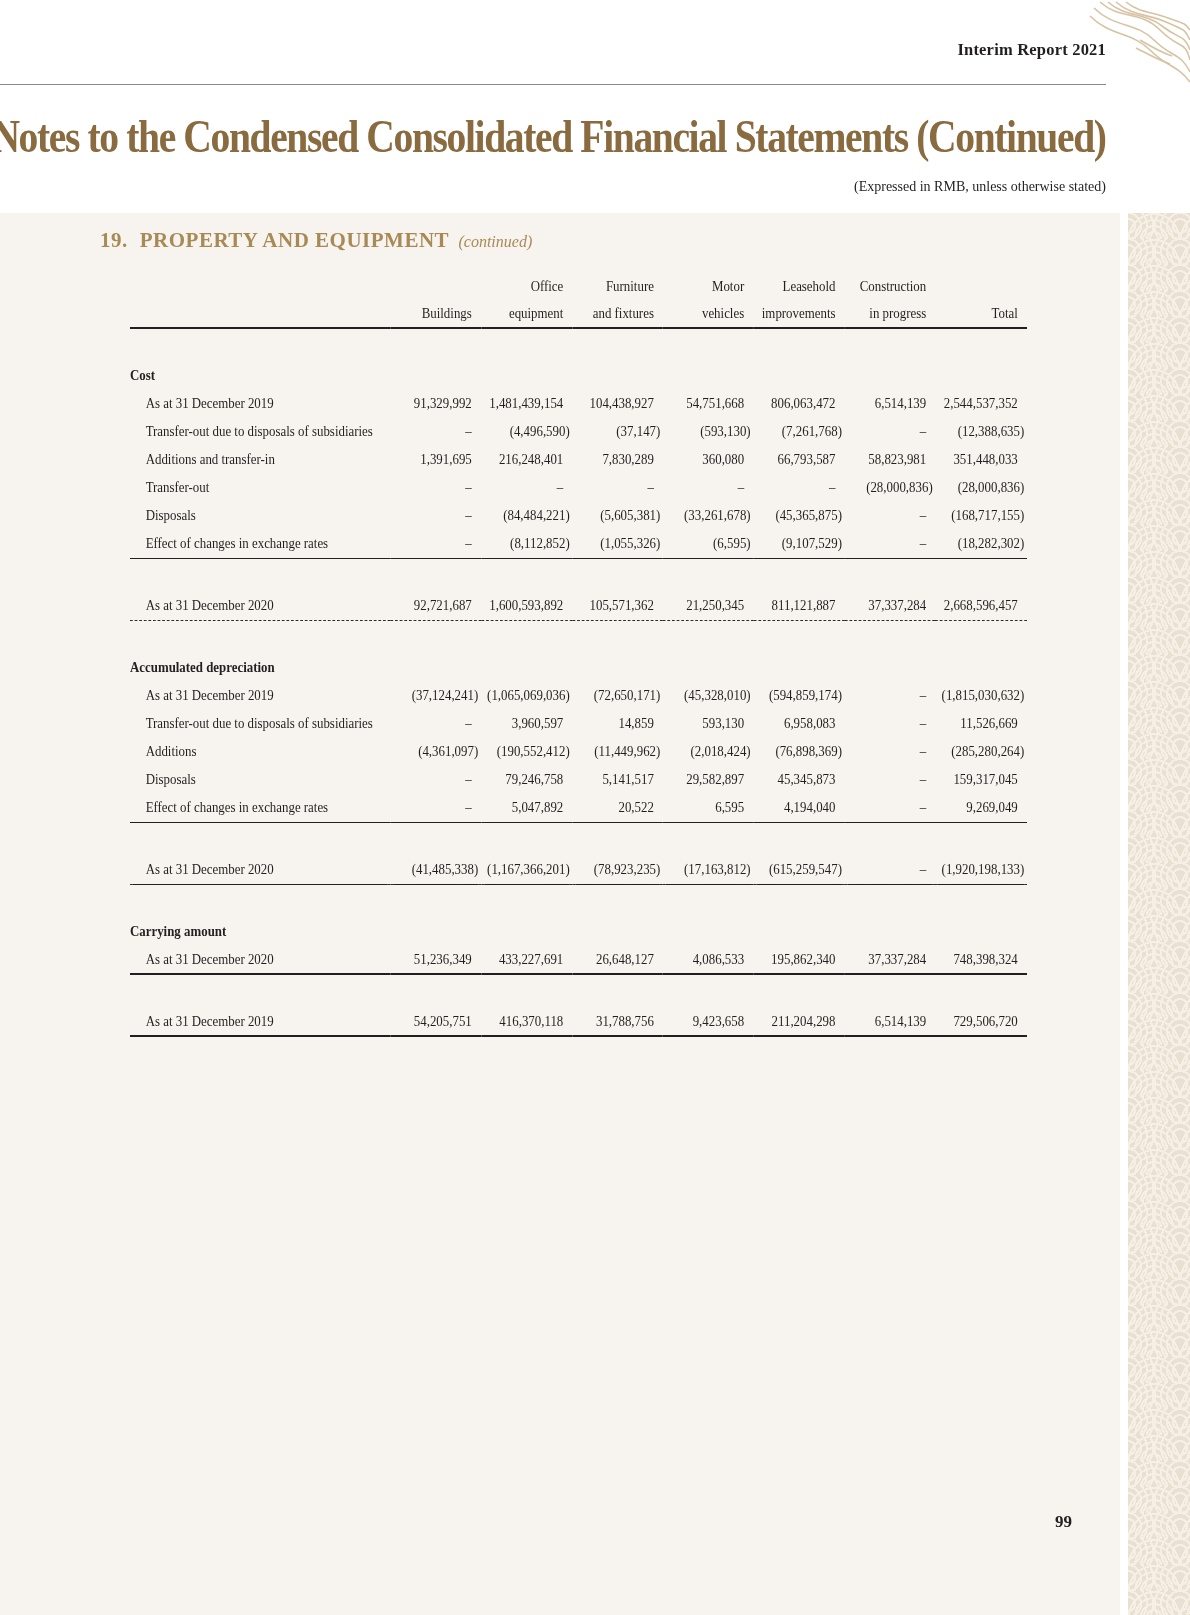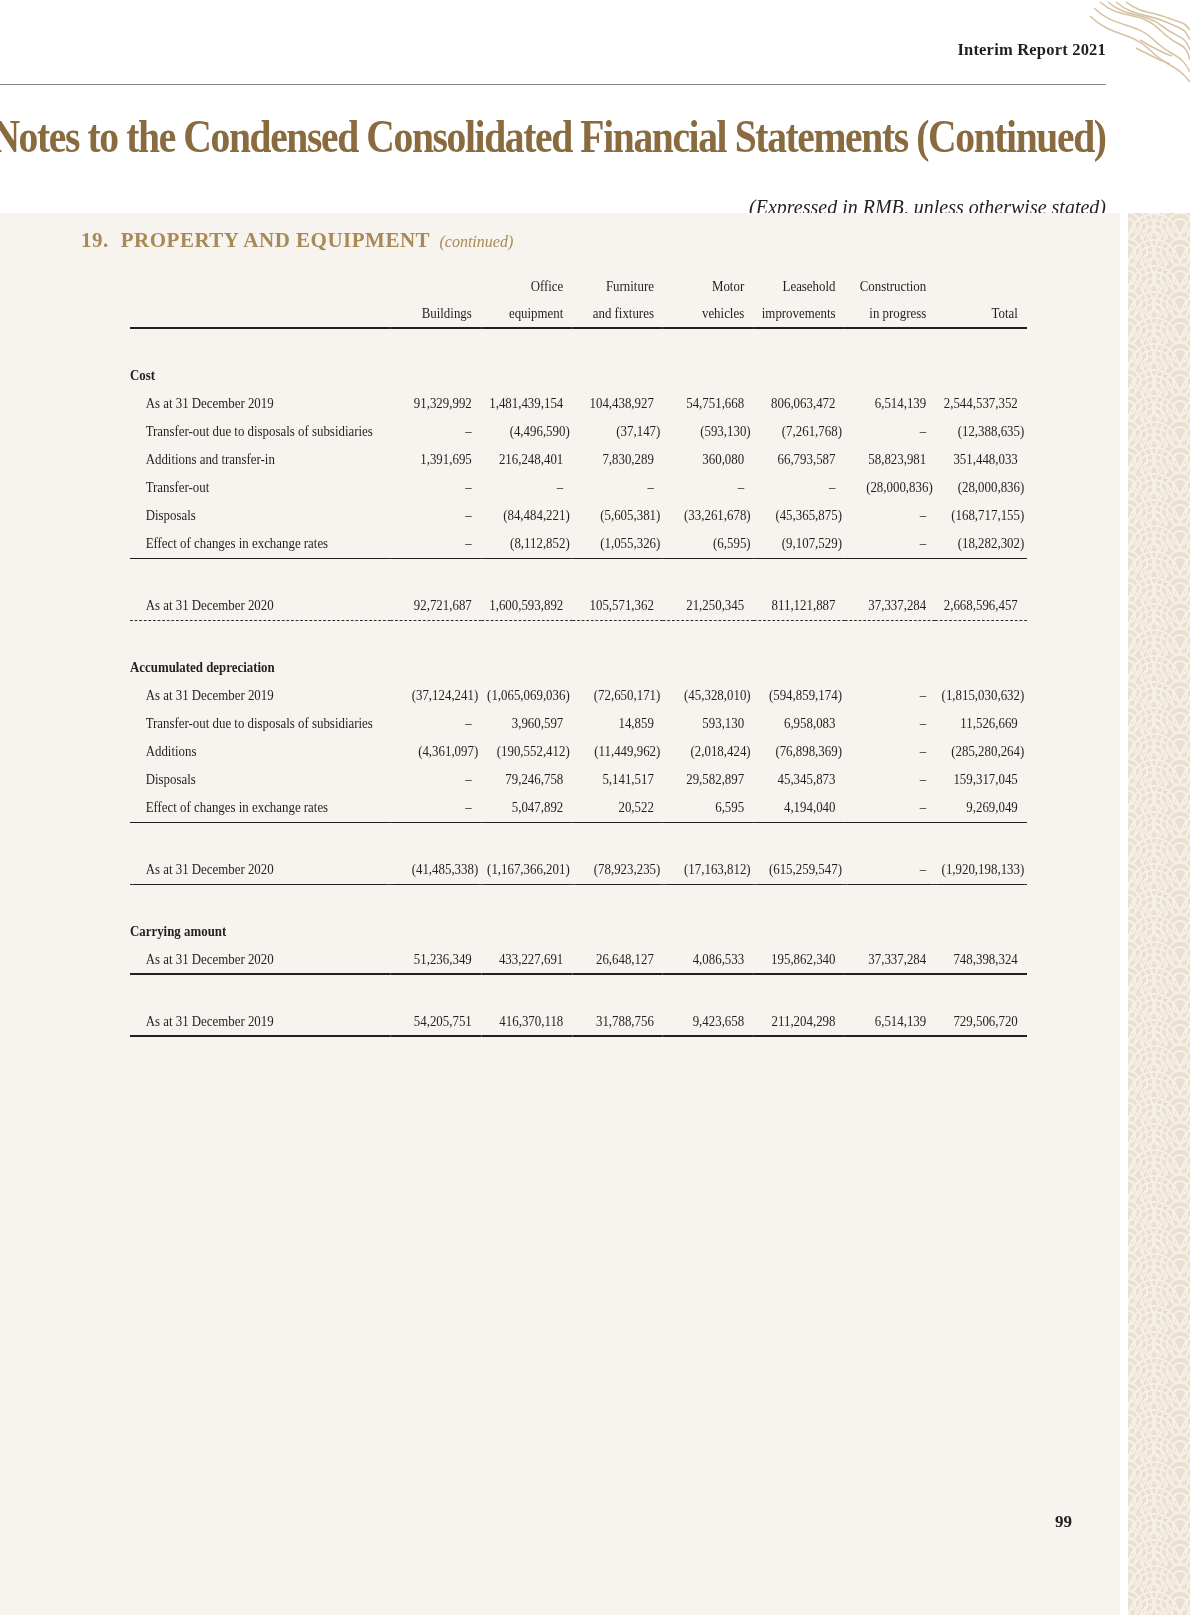--- a/index.html
+++ b/index.html
@@ -27,30 +27,30 @@
   }
   .header-rule {
     position: absolute; top: 84px; left: 0; width: 1106px; height: 1px; background: #8a8a8a;
   }
   .page-title {
     position: absolute; top: 110px; right: 84px;
     font-size: 46px; font-weight: bold; color: #8a6a3f; letter-spacing: -1.6px;
     transform: scaleX(0.86); transform-origin: right center; white-space: nowrap;
   }
   .subtitle {
-    position: absolute; top: 196px; right: 84px;
-    font-size: 20px; font-style: italic; color: #231f20;
+    position: absolute; top: 179px; right: 84px;
+    font-size: 14px; color: #231f20;
   }
 
   .content-panel {
     position: absolute; top: 213px; left: 0; width: 1120px; height: 1402px; background: #f7f3ee;
   }
 
   .section-heading {
-    position: absolute; top: 228px; left: 81px;
+    position: absolute; top: 228px; left: 100px;
     font-size: 21px; font-weight: bold; color: #a88a57; letter-spacing: 0.5px; white-space: nowrap;
   }
   .section-heading .num { margin-right: 12px; }
   .section-heading .cont { font-weight: normal; font-style: italic; font-size: 16px; letter-spacing: 0; margin-left: 4px; }
 
   table.fs {
     position: absolute; top: 268px; left: 130px; width: 975px;
     border-collapse: collapse; font-size: 14px; color: #231f20;
     transform: scaleX(0.92); transform-origin: left top;
   }

